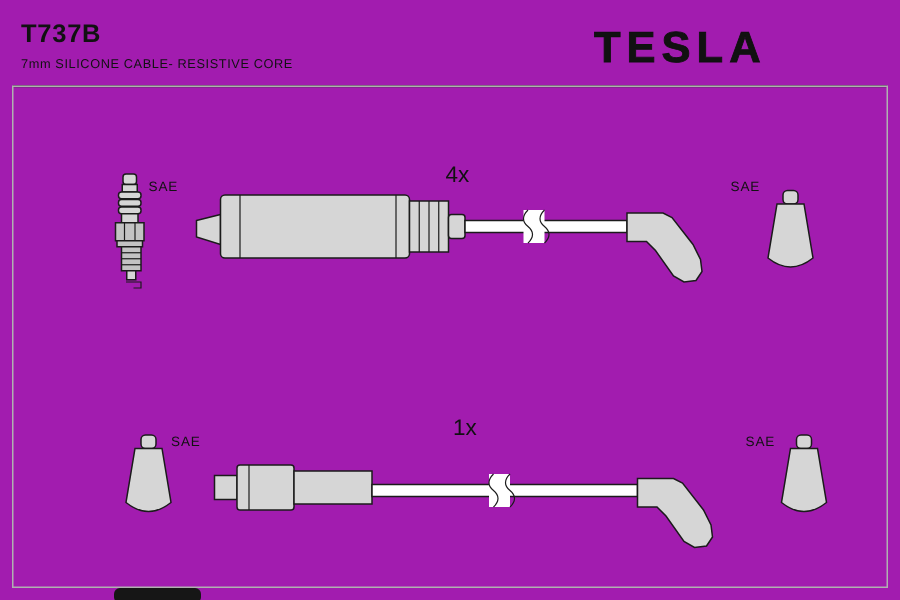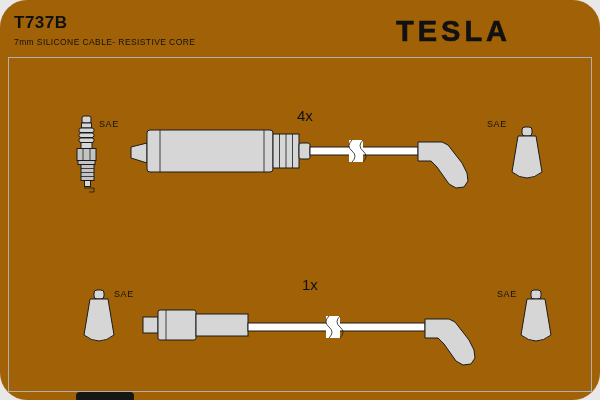--- a/index.html
+++ b/index.html
@@ -1,22 +1,21 @@
 <!DOCTYPE html>
 <html><head>
 <meta charset="utf-8">
 <style>
   html,body{margin:0;padding:0;background:#e8e8e8;}
   .page{
     position:relative;
     width:600px;height:400px;
-    background:#a16207;
+    background:#a21caf;
     font-family:"Liberation Sans", sans-serif;
     overflow:hidden;
-    border-radius:27px;
   }
   svg{position:absolute;left:0;top:0;}
   text{font-family:"Liberation Sans", sans-serif;fill:#111;}
   .part-no{font-size:17px;font-weight:bold;letter-spacing:.5px;}
   .subtitle{font-size:8.5px;letter-spacing:.4px;}
   .brand{font-size:29px;font-weight:bold;letter-spacing:4px;}
   .qty{font-size:15px;}
   .sae{font-size:9px;letter-spacing:.6px;}
   .part{fill:#d6d6d6;stroke:#1b1b1b;stroke-width:1;}
   .part-dark{fill:#c3c3c3;stroke:#1b1b1b;stroke-width:1;}

